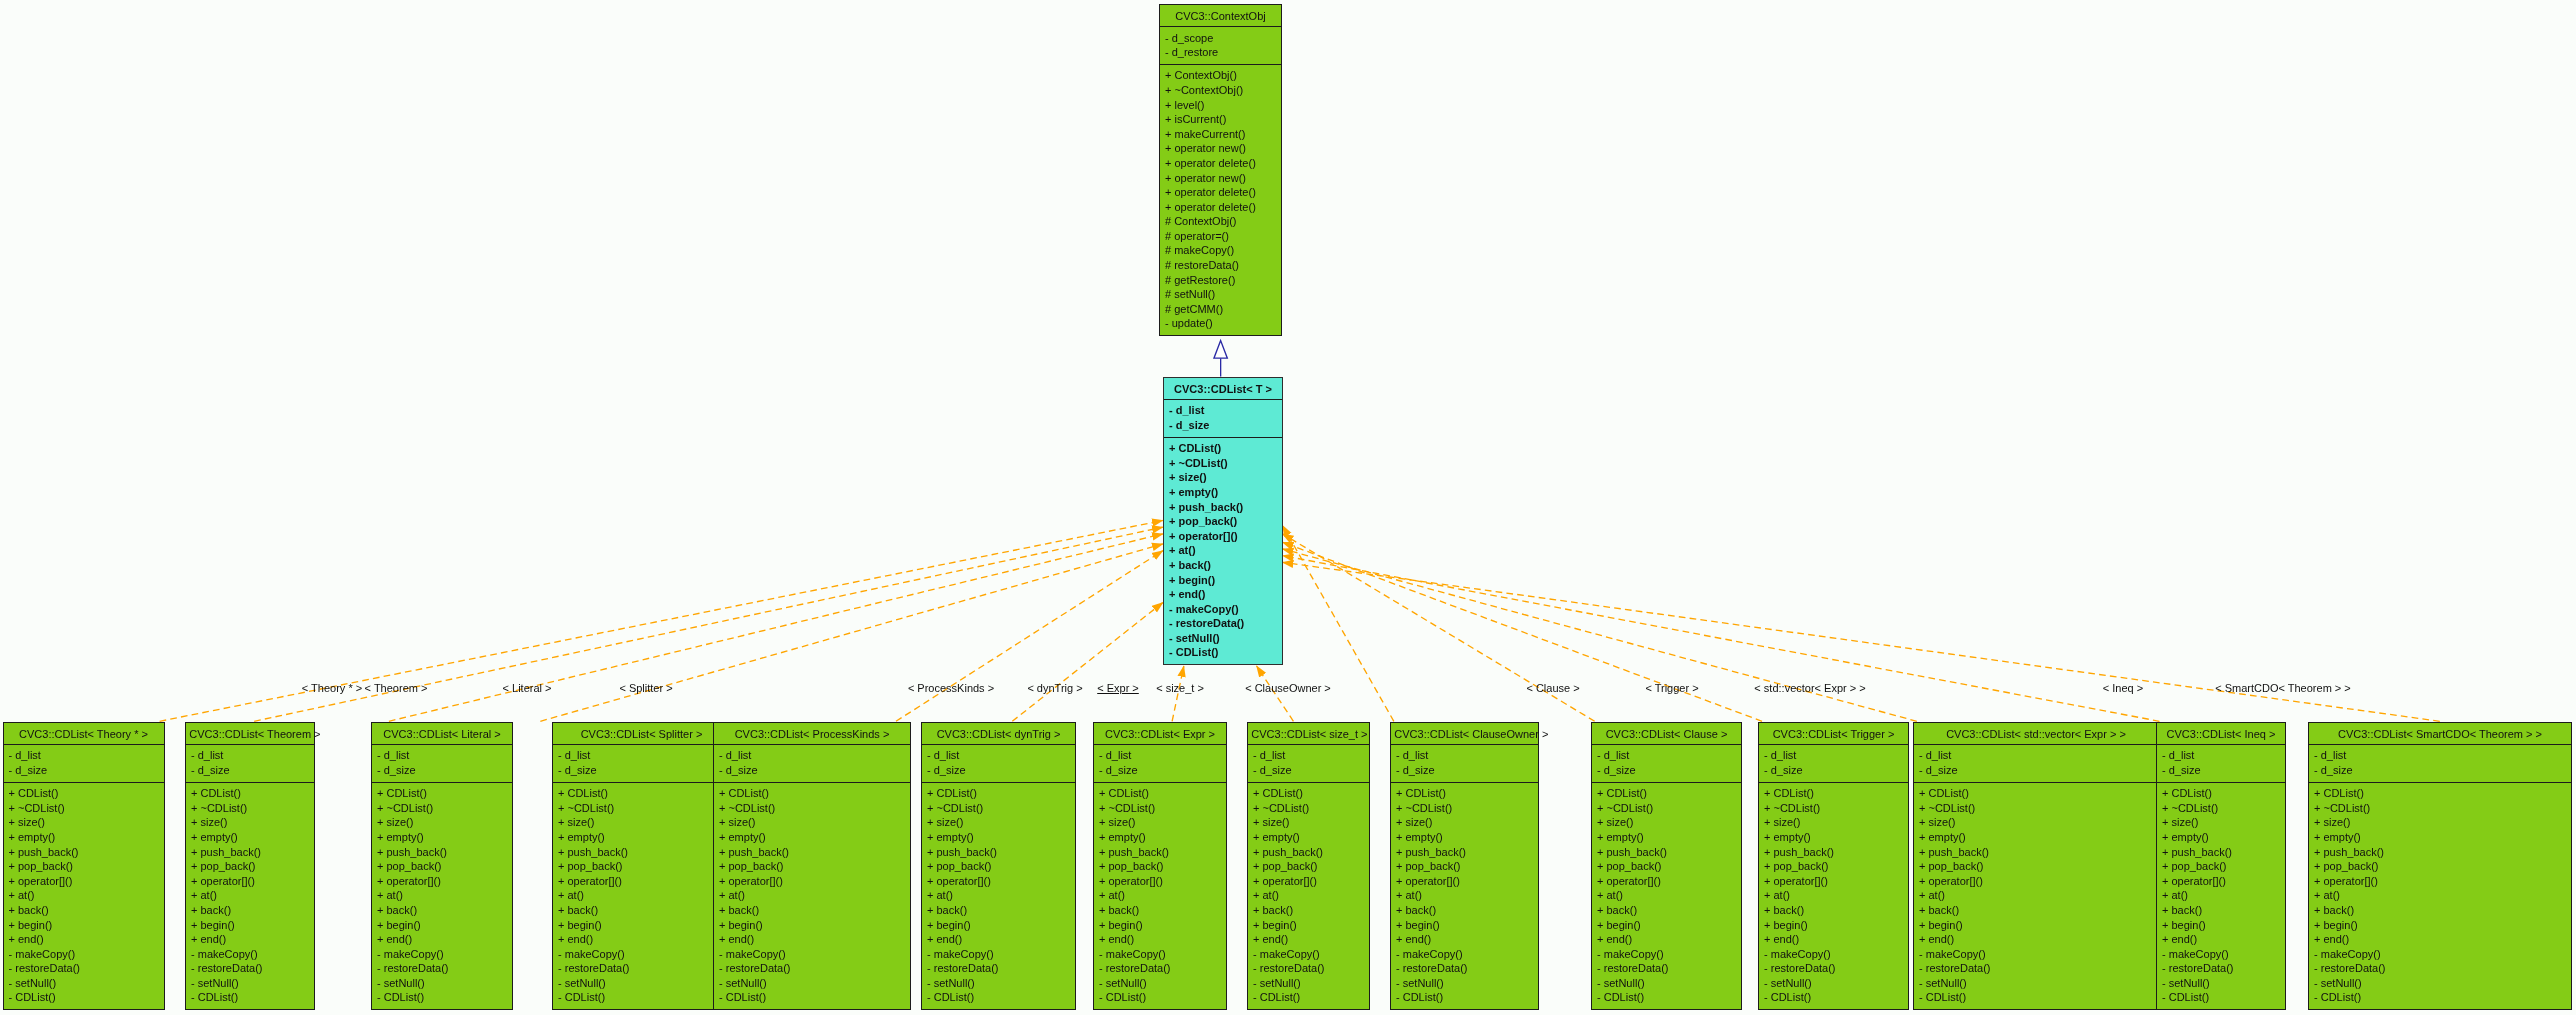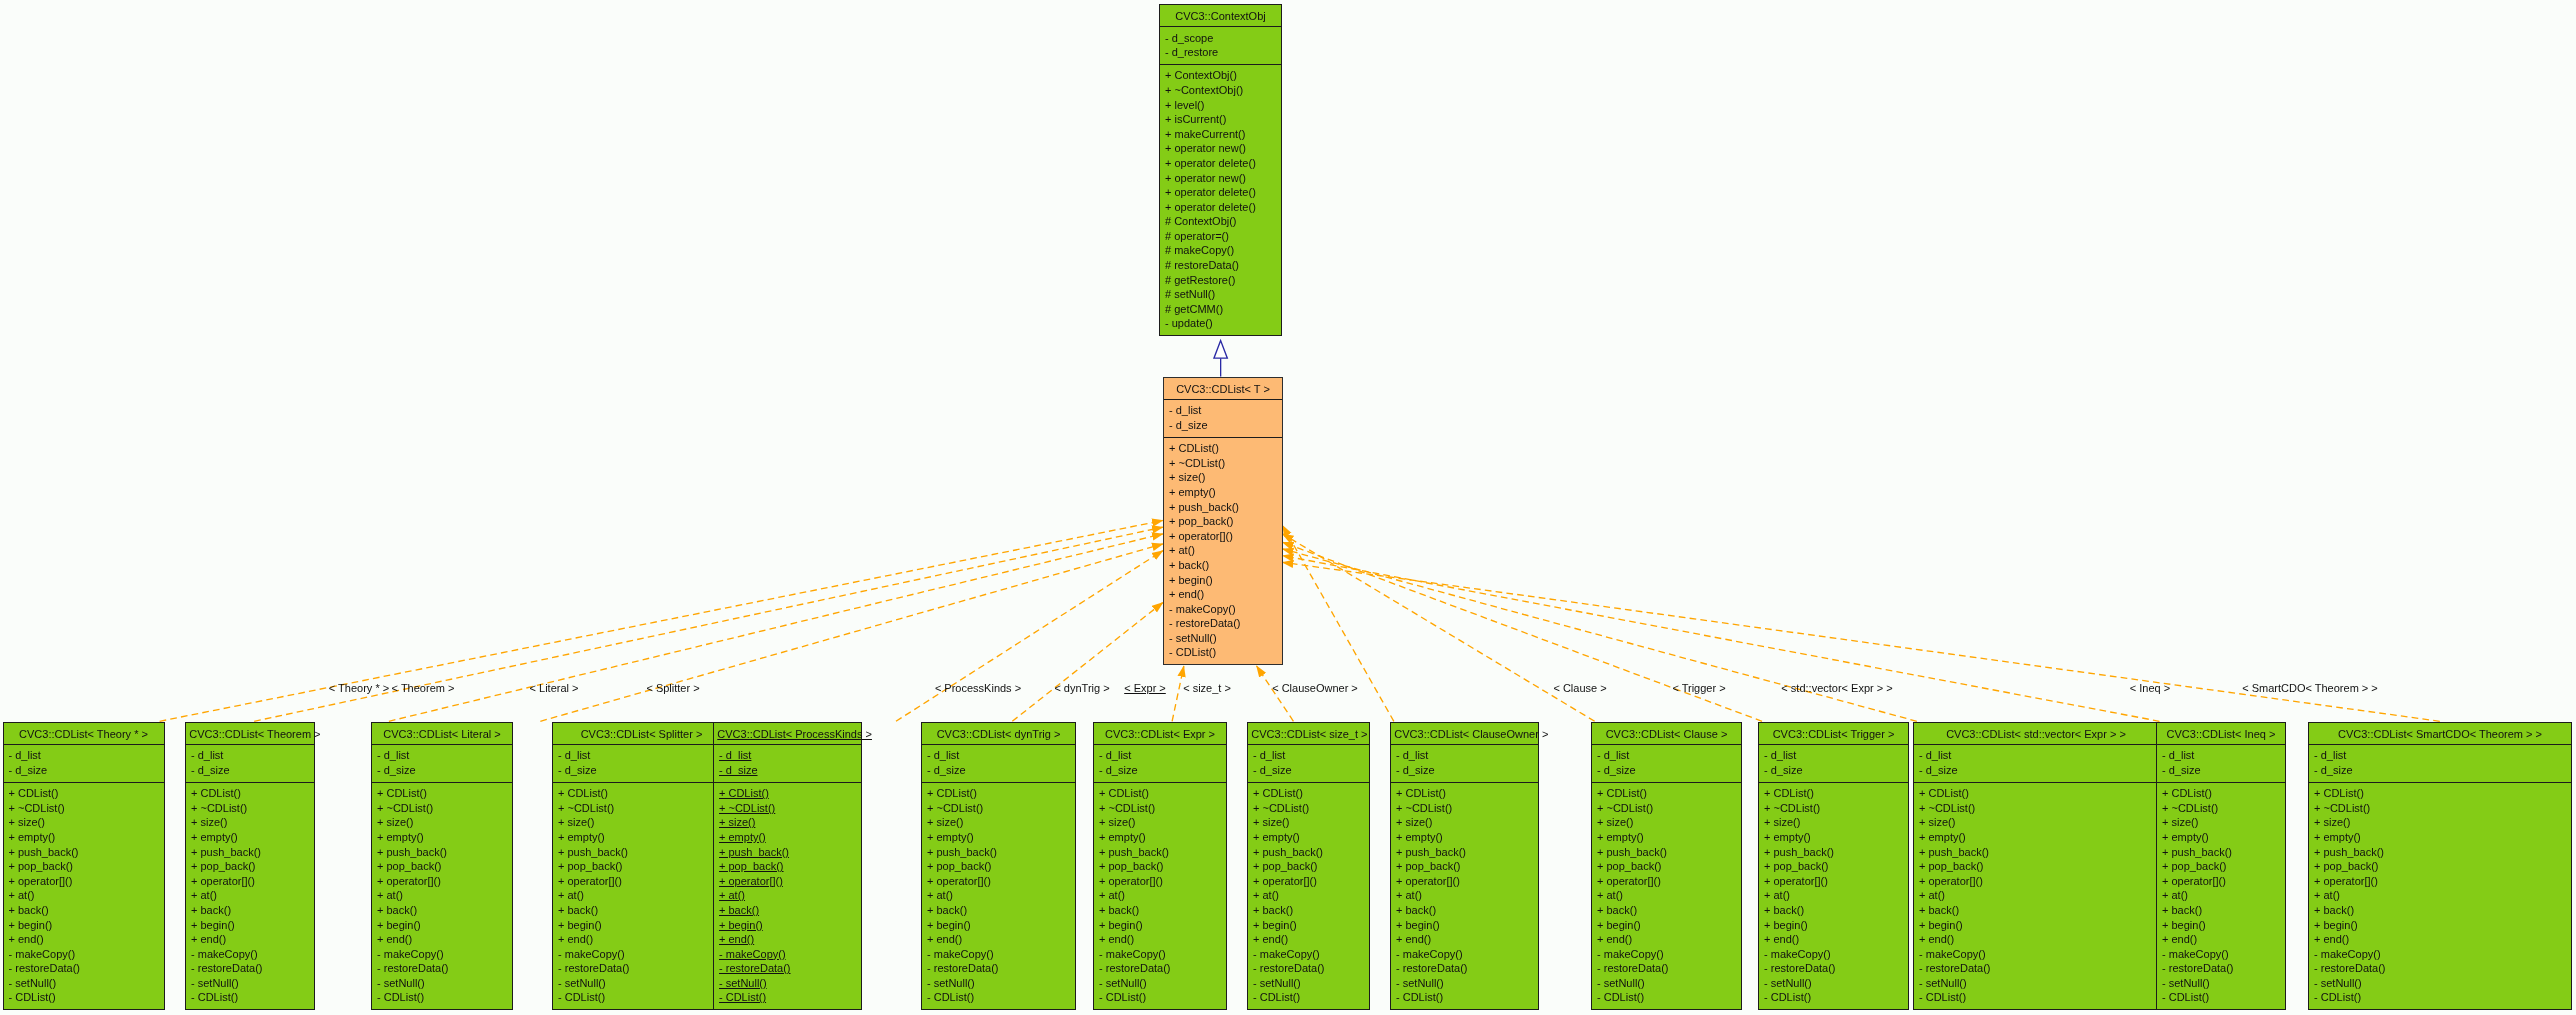--- a/index.html
+++ b/index.html
@@ -14,42 +14,41 @@
     overflow:hidden;
   }
   #edges{position:absolute;left:0;top:0;width:2576px;height:1015px;}
   .class-box{
     position:absolute;
     background:#84cc16;
     border:1.3px solid #1c1c1c;
     box-sizing:border-box;
     z-index:2;
   }
-  .class-box.highlight{background:#fdba74;border-color:#2e2e2e;}
+  .class-box.highlight{background:#5eead4;border-color:#2e2e2e;font-weight:bold;}
   .box-title{
     text-align:center;
     padding:5px 3.3px 4.2px 3.3px;
     border-bottom:1.3px solid #1c1c1c;
     white-space:nowrap;
   }
   .members{
     list-style:none;
     margin:0;
     padding:3.3px 5px 4.2px 5px;
     line-height:14.6px;
   }
   .members li{white-space:nowrap;}
   .members.attrs{border-bottom:1.3px solid #1c1c1c;}
   .edge-label{
     position:absolute;
     transform:translate(-50%,-50%);
     white-space:nowrap;
     color:#111;
     z-index:3;
-    margin-left:27px;
   }
 </style>
 </head>
 <body>
 
 <div id="canvas" style="background: rgb(250, 253, 250);">
   <svg id="edges" xmlns="http://www.w3.org/2000/svg" viewBox="0 0 3077 1213" width="2576" height="1015">
       <defs>
         <marker id="orangeArrow" markerWidth="15" markerHeight="11" refX="13" refY="5.5" orient="auto" markerUnits="userSpaceOnUse">
           <path d="M0,0.5 L14,5.5 L0,10.5 z" fill="#ffa500"></path>
@@ -219,21 +218,21 @@
         <li>+ back()</li>
         <li>+ begin()</li>
         <li>+ end()</li>
         <li>- makeCopy()</li>
         <li>- restoreData()</li>
         <li>- setNull()</li>
         <li>- CDList()</li>
       </ul>
   </div>
 <span class="edge-label" style="left: 646px; top: 688px;">&lt; Splitter &gt;</span>
-  <div class="class-box" style="left: 713px; top: 722px; width: 149px; text-decoration: underline;">
+  <div class="class-box" style="left: 713px; top: 722px; width: 198px;">
     <div class="box-title">CVC3::CDList&lt; ProcessKinds &gt;</div>
     <ul class="members attrs">
         <li>- d_list</li>
         <li>- d_size</li>
       </ul>
     <ul class="members methods">
         <li>+ CDList()</li>
         <li>+ ~CDList()</li>
         <li>+ size()</li>
         <li>+ empty()</li>

